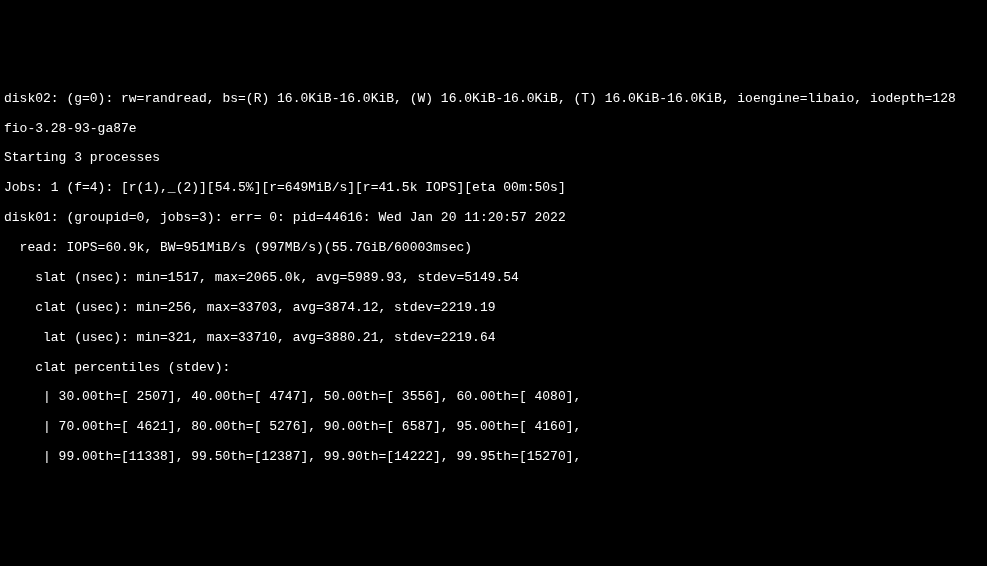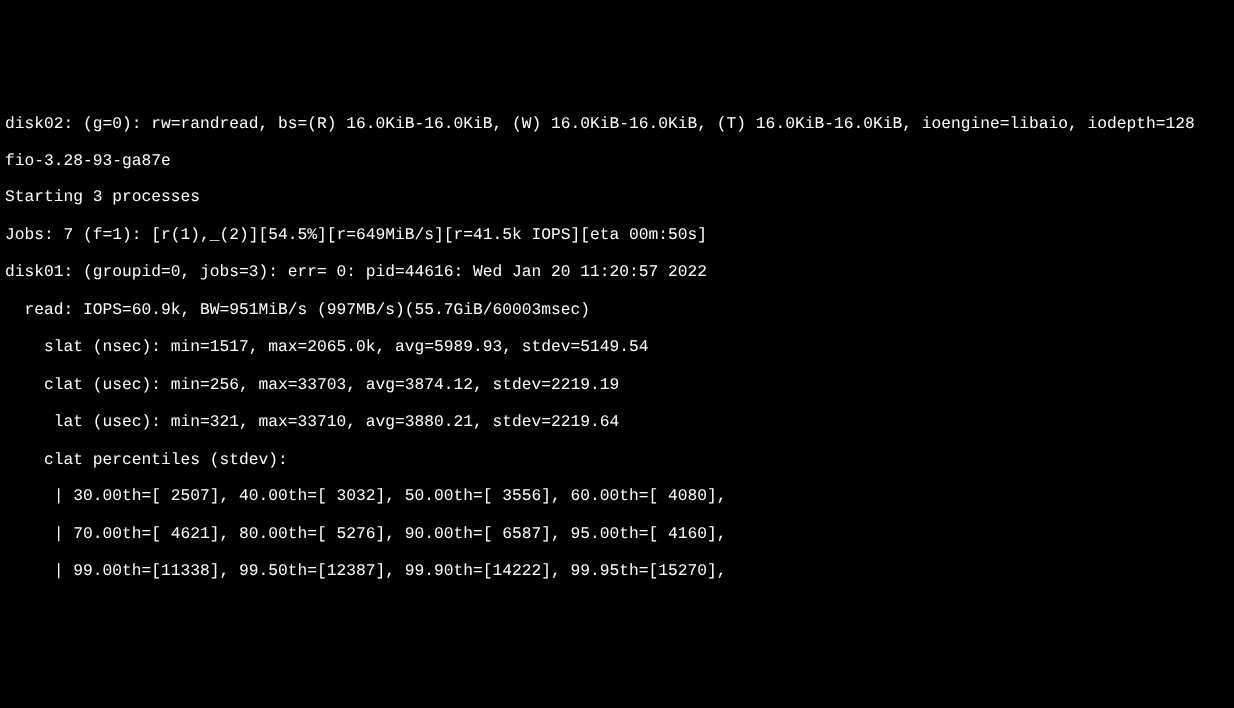--- a/index.html
+++ b/index.html
@@ -21,28 +21,28 @@
 </style>
 </head>
 <body>
 
 
 
 <div class="terminal">
 <div>disk02: (g=0): rw=randread, bs=(R) 16.0KiB-16.0KiB, (W) 16.0KiB-16.0KiB, (T) 16.0KiB-16.0KiB, ioengine=libaio, iodepth=128</div>
 <div>fio-3.28-93-ga87e</div>
 <div>Starting 3 processes</div>
-<div>Jobs: 7 (f=1): [r(1),_(2)][54.5%][r=649MiB/s][r=41.5k IOPS][eta 00m:50s]</div>
+<div>Jobs: 1 (f=4): [r(1),_(2)][54.5%][r=649MiB/s][r=41.5k IOPS][eta 00m:50s]</div>
 <div>disk01: (groupid=0, jobs=3): err= 0: pid=44616: Wed Jan 20 11:20:57 2022</div>
 <div>  read: IOPS=60.9k, BW=951MiB/s (997MB/s)(55.7GiB/60003msec)</div>
 <div>    slat (nsec): min=1517, max=2065.0k, avg=5989.93, stdev=5149.54</div>
 <div>    clat (usec): min=256, max=33703, avg=3874.12, stdev=2219.19</div>
 <div>     lat (usec): min=321, max=33710, avg=3880.21, stdev=2219.64</div>
 <div>    clat percentiles (stdev):</div>
-<div>     | 30.00th=[ 2507], 40.00th=[ 3032], 50.00th=[ 3556], 60.00th=[ 4080],</div>
+<div>     | 30.00th=[ 2507], 40.00th=[ 4747], 50.00th=[ 3556], 60.00th=[ 4080],</div>
 <div>     | 70.00th=[ 4621], 80.00th=[ 5276], 90.00th=[ 6587], 95.00th=[ 4160],</div>
 <div>     | 99.00th=[11338], 99.50th=[12387], 99.90th=[14222], 99.95th=[15270],</div>
 
 
 
 
 
 
 
 

